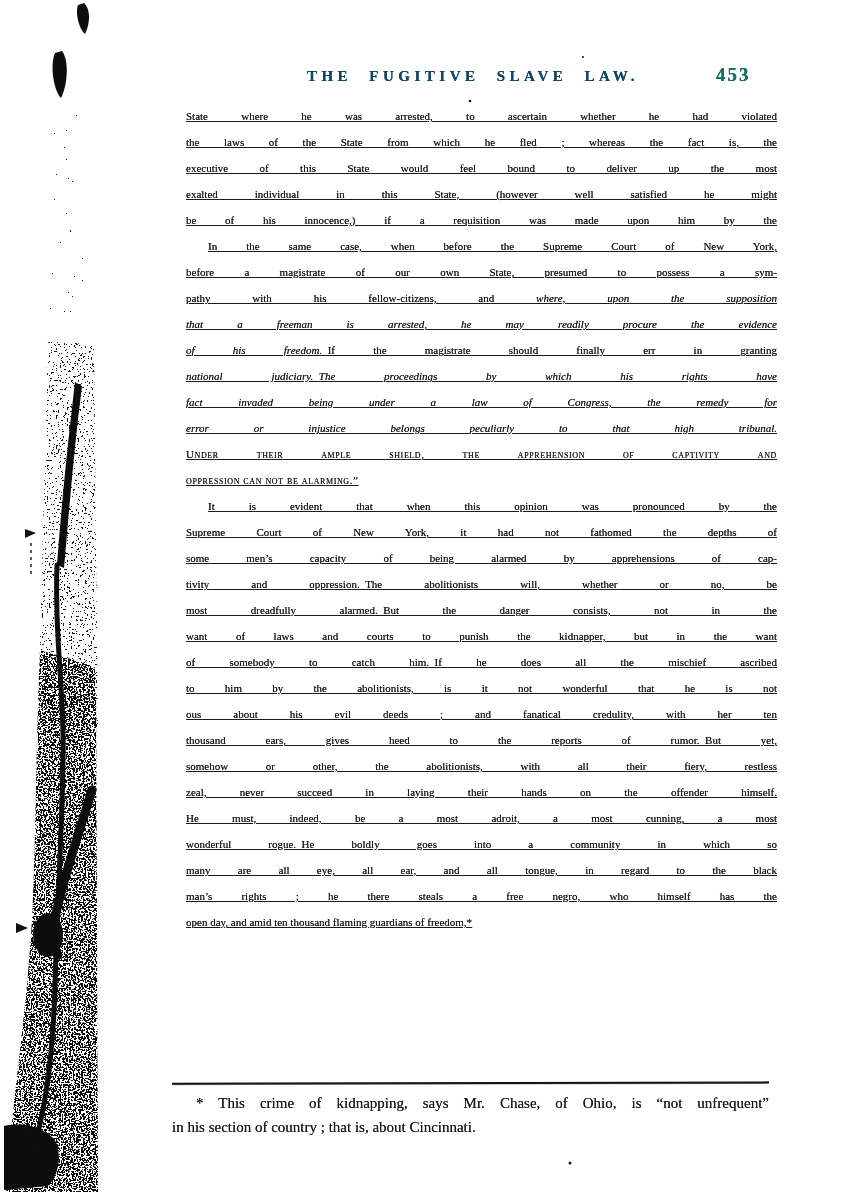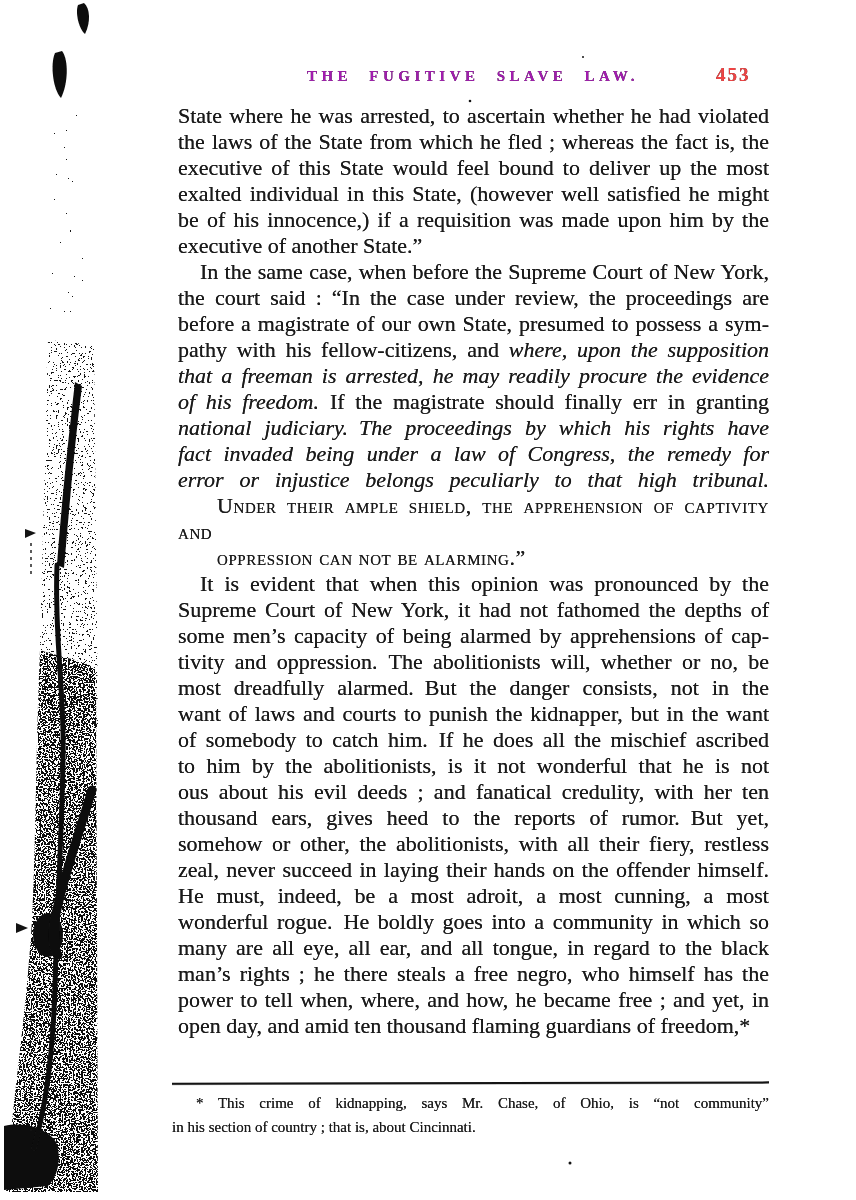--- a/index.html
+++ b/index.html
@@ -9,39 +9,40 @@
     font-family:"Liberation Serif", serif;
   }
   .page{position:absolute;inset:0;}
   
   .running-header{
     position:absolute;top:68px;left:178px;width:590px;height:22px;
   }
   .header-title{
     display:block;text-align:center;
     font-size:15px;font-weight:bold;letter-spacing:4.5px;word-spacing:9px;
-    color:#a21caf;text-shadow:0 0 .3px rgba(0,0,0,.85);
+    color:#0c4a6e;text-shadow:0 0 .3px rgba(0,0,0,.85);
   }
   .page-number{
     position:absolute;top:64px;left:716px;width:52px;
-    font-size:19px;font-weight:bold;letter-spacing:2px;color:#ef4444;
+    font-size:19px;font-weight:bold;letter-spacing:2px;color:#0f766e;
     text-shadow:0 0 .3px rgba(0,0,0,.85);
   }
   
   .body-text{
-    position:absolute;top:103px;left:178px;width:591px;
-    font-size:22px;line-height:26px;
+    position:absolute;top:103px;left:186px;width:591px;
+    font-size:11px;line-height:26px;
     text-shadow:0 0 .35px rgba(0,0,0,.8);
+    text-decoration:underline;
   }
   .para{margin:0;}
   .line{text-align:justify;text-align-last:justify;}
   .line.last{text-align-last:left;}
   .para.indent .line:first-child{text-indent:22px;}
   .it{font-style:italic;}
-  .sc{font-variant:small-caps;letter-spacing:.6px;margin-left:39px;}
+  .sc{font-variant:small-caps;letter-spacing:.6px;}
   
   .footnote{position:absolute;left:172px;top:1082px;width:597px;}
   .fn-rule{
     height:2px;background:#141414;transform:rotate(-.12deg);
     box-shadow:0 .5px 0 rgba(0,0,0,.35);
   }
   .fn-text{
     margin-top:7px;font-size:15px;line-height:24px;
     text-shadow:0 0 .3px rgba(0,0,0,.8);
   }
@@ -59,25 +60,23 @@
   </div>
   <div class="page-number">453</div>
 
   <div class="body-text" id="body-text">
       <div class="para">
         <div class="line"><span>State where he was arrested, to ascertain whether he had violated</span></div>
         <div class="line"><span>the laws of the State from which he fled ; whereas the fact is, the</span></div>
         <div class="line"><span>executive of this State would feel bound to deliver up the most</span></div>
         <div class="line"><span>exalted individual in this State, (however well satisfied he might</span></div>
         <div class="line"><span>be of his innocence,) if a requisition was made upon him by the</span></div>
-        <div class="line last"><span>executive of another State.”</span></div>
       </div>
       <div class="para indent">
         <div class="line"><span>In the same case, when before the Supreme Court of New York,</span></div>
-        <div class="line"><span>the court said : “In the case under review, the proceedings are</span></div>
         <div class="line"><span>before a magistrate of our own State, presumed to possess a sym-</span></div>
         <div class="line"><span>pathy with his fellow-citizens, and </span><span class="it">where, upon the supposition</span></div>
         <div class="line"><span class="it">that a freeman is arrested, he may readily procure the evidence</span></div>
         <div class="line"><span class="it">of his freedom.</span><span> If the magistrate should finally err in granting</span></div>
         <div class="line"><span class="it">national judiciary. The proceedings by which his rights have</span></div>
         <div class="line"><span class="it">fact invaded being under a law of Congress, the remedy for</span></div>
         <div class="line"><span class="it">error or injustice belongs peculiarly to that high tribunal.</span></div>
         <div class="line"><span class="sc">Under their ample shield, the apprehension of captivity and</span></div>
         <div class="line last"><span class="sc">oppression can not be alarming.”</span></div>
       </div>
@@ -91,30 +90,29 @@
         <div class="line"><span>of somebody to catch him. If he does all the mischief ascribed</span></div>
         <div class="line"><span>to him by the abolitionists, is it not wonderful that he is not</span></div>
         <div class="line"><span>ous about his evil deeds ; and fanatical credulity, with her ten</span></div>
         <div class="line"><span>thousand ears, gives heed to the reports of rumor. But yet,</span></div>
         <div class="line"><span>somehow or other, the abolitionists, with all their fiery, restless</span></div>
         <div class="line"><span>zeal, never succeed in laying their hands on the offender himself.</span></div>
         <div class="line"><span>He must, indeed, be a most adroit, a most cunning, a most</span></div>
         <div class="line"><span>wonderful rogue. He boldly goes into a community in which so</span></div>
         <div class="line"><span>many are all eye, all ear, and all tongue, in regard to the black</span></div>
         <div class="line"><span>man’s rights ; he there steals a free negro, who himself has the</span></div>
-        <div class="line"><span>power to tell when, where, and how, he became free ; and yet, in</span></div>
         <div class="line last"><span>open day, and amid ten thousand flaming guardians of freedom,*</span></div>
       </div>
     </div>
 
   <div class="footnote">
     <div class="fn-rule"></div>
     <div class="fn-text" id="footnote-text">
         <div class="para indent">
-          <div class="line"><span>* This crime of kidnapping, says Mr. Chase, of Ohio, is “not community”</span></div>
+          <div class="line"><span>* This crime of kidnapping, says Mr. Chase, of Ohio, is “not unfrequent”</span></div>
           <div class="line last"><span>in his section of country ; that is, about Cincinnati.</span></div>
         </div>
       </div>
   </div>
 
   <svg class="artifact" width="856" height="1200" viewBox="0 0 856 1200" aria-hidden="true">
     <defs>
       <filter id="fSparse" x="-5%" y="-5%" width="110%" height="110%">
         <feTurbulence type="fractalNoise" baseFrequency="0.5" numOctaves="2" seed="7" result="n"></feTurbulence>
         <feColorMatrix in="n" type="matrix" values="0 0 0 0 0  0 0 0 0 0  0 0 0 0 0  20 20 20 0 -40" result="t"></feColorMatrix>

